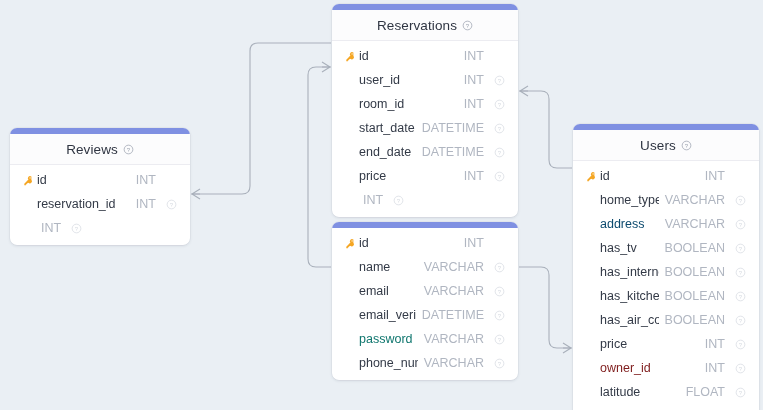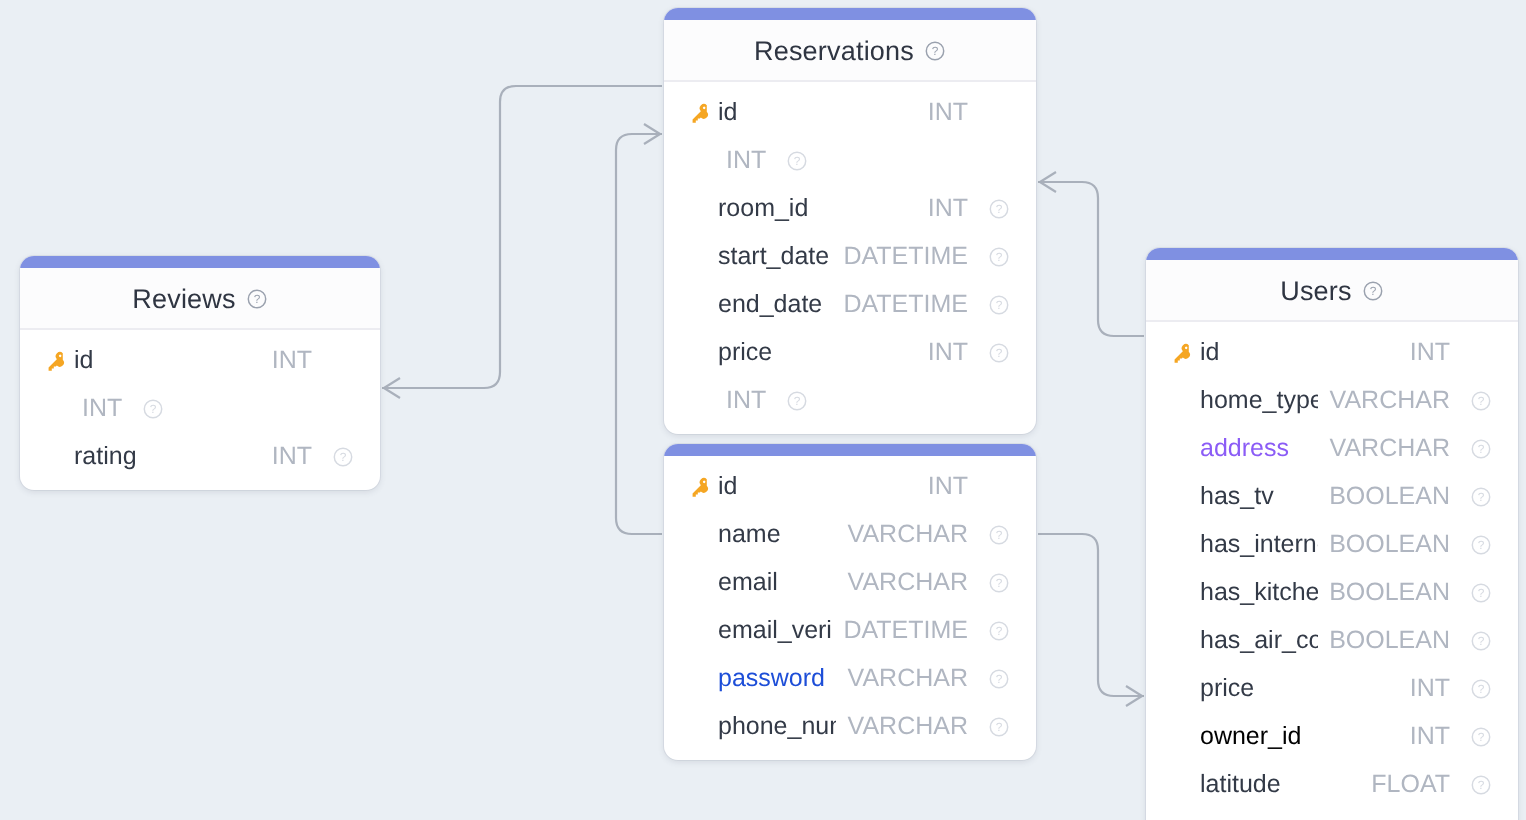--- a/index.html
+++ b/index.html
@@ -161,20 +161,21 @@
               <svg width="11" height="11" viewBox="0 0 24 24">
                 <path d="M20.5 3.5a4.6 4.6 0 0 0-6.5 6.5l-9 9v3.5h3.5v-2.2h2.2v-2.2h2.2l1.1-1.1a4.6 4.6 0 0 0 6.5-6.5zM18.6 7.4a1.3 1.3 0 1 1-1.9-1.9 1.3 1.3 0 0 1 1.9 1.9z" fill="#f5a623"></path>
               </svg>
             </span>
             <span class="col-name" style="color: rgb(51, 58, 71);">id</span>
             <span class="col-type" style="color: rgb(176, 182, 193);">INT</span>
             <span class="col-info q-icon"></span>
           </div>
           <div class="row">
             <span class="keycell"></span>
+            <span class="col-name" style="color: rgb(51, 58, 71);">user_id</span>
             <span class="col-type" style="color: rgb(176, 182, 193);">INT</span>
             <span class="col-info q-icon">
               <svg width="11" height="11" viewBox="0 0 24 24">
                 <circle cx="12" cy="12" r="9.5" fill="none" stroke="#d6dae1" stroke-width="1.6"></circle>
                 <text x="12" y="16.6" text-anchor="middle" font-size="13" font-family="&quot;Liberation Sans&quot;, sans-serif" fill="#d6dae1">?</text>
               </svg>
             </span>
           </div>
           <div class="row">
             <span class="keycell"></span>
@@ -249,31 +250,31 @@
               <svg width="11" height="11" viewBox="0 0 24 24">
                 <path d="M20.5 3.5a4.6 4.6 0 0 0-6.5 6.5l-9 9v3.5h3.5v-2.2h2.2v-2.2h2.2l1.1-1.1a4.6 4.6 0 0 0 6.5-6.5zM18.6 7.4a1.3 1.3 0 1 1-1.9-1.9 1.3 1.3 0 0 1 1.9 1.9z" fill="#f5a623"></path>
               </svg>
             </span>
             <span class="col-name" style="color: rgb(51, 58, 71);">id</span>
             <span class="col-type" style="color: rgb(176, 182, 193);">INT</span>
             <span class="col-info q-icon"></span>
           </div>
           <div class="row">
             <span class="keycell"></span>
-            <span class="col-type" style="color: rgb(176, 182, 193);">INT</span>
-            <span class="col-info q-icon">
-              <svg width="11" height="11" viewBox="0 0 24 24">
-                <circle cx="12" cy="12" r="9.5" fill="none" stroke="#d6dae1" stroke-width="1.6"></circle>
-                <text x="12" y="16.6" text-anchor="middle" font-size="13" font-family="&quot;Liberation Sans&quot;, sans-serif" fill="#d6dae1">?</text>
-              </svg>
-            </span>
-          </div>
-          <div class="row">
-            <span class="keycell"></span>
-            <span class="col-name" style="color: rgb(51, 58, 71);">rating</span>
+            <span class="col-name" style="color: rgb(51, 58, 71);">reservation_id</span>
+            <span class="col-type" style="color: rgb(176, 182, 193);">INT</span>
+            <span class="col-info q-icon">
+              <svg width="11" height="11" viewBox="0 0 24 24">
+                <circle cx="12" cy="12" r="9.5" fill="none" stroke="#d6dae1" stroke-width="1.6"></circle>
+                <text x="12" y="16.6" text-anchor="middle" font-size="13" font-family="&quot;Liberation Sans&quot;, sans-serif" fill="#d6dae1">?</text>
+              </svg>
+            </span>
+          </div>
+          <div class="row">
+            <span class="keycell"></span>
             <span class="col-type" style="color: rgb(176, 182, 193);">INT</span>
             <span class="col-info q-icon">
               <svg width="11" height="11" viewBox="0 0 24 24">
                 <circle cx="12" cy="12" r="9.5" fill="none" stroke="#d6dae1" stroke-width="1.6"></circle>
                 <text x="12" y="16.6" text-anchor="middle" font-size="13" font-family="&quot;Liberation Sans&quot;, sans-serif" fill="#d6dae1">?</text>
               </svg>
             </span>
           </div>
         </div>
       </div>
@@ -305,21 +306,21 @@
             <span class="col-type" style="color: rgb(176, 182, 193);">VARCHAR</span>
             <span class="col-info q-icon">
               <svg width="11" height="11" viewBox="0 0 24 24">
                 <circle cx="12" cy="12" r="9.5" fill="none" stroke="#d6dae1" stroke-width="1.6"></circle>
                 <text x="12" y="16.6" text-anchor="middle" font-size="13" font-family="&quot;Liberation Sans&quot;, sans-serif" fill="#d6dae1">?</text>
               </svg>
             </span>
           </div>
           <div class="row">
             <span class="keycell"></span>
-            <span class="col-name" style="color: #8b5cf6;">address</span>
+            <span class="col-name" style="color: #0c4a6e;">address</span>
             <span class="col-type" style="color: rgb(176, 182, 193);">VARCHAR</span>
             <span class="col-info q-icon">
               <svg width="11" height="11" viewBox="0 0 24 24">
                 <circle cx="12" cy="12" r="9.5" fill="none" stroke="#d6dae1" stroke-width="1.6"></circle>
                 <text x="12" y="16.6" text-anchor="middle" font-size="13" font-family="&quot;Liberation Sans&quot;, sans-serif" fill="#d6dae1">?</text>
               </svg>
             </span>
           </div>
           <div class="row">
             <span class="keycell"></span>
@@ -371,21 +372,21 @@
             <span class="col-type" style="color: rgb(176, 182, 193);">INT</span>
             <span class="col-info q-icon">
               <svg width="11" height="11" viewBox="0 0 24 24">
                 <circle cx="12" cy="12" r="9.5" fill="none" stroke="#d6dae1" stroke-width="1.6"></circle>
                 <text x="12" y="16.6" text-anchor="middle" font-size="13" font-family="&quot;Liberation Sans&quot;, sans-serif" fill="#d6dae1">?</text>
               </svg>
             </span>
           </div>
           <div class="row">
             <span class="keycell"></span>
-            <span class="col-name" style="color: #000000;">owner_id</span>
+            <span class="col-name" style="color: #7f1d1d;">owner_id</span>
             <span class="col-type" style="color: rgb(176, 182, 193);">INT</span>
             <span class="col-info q-icon">
               <svg width="11" height="11" viewBox="0 0 24 24">
                 <circle cx="12" cy="12" r="9.5" fill="none" stroke="#d6dae1" stroke-width="1.6"></circle>
                 <text x="12" y="16.6" text-anchor="middle" font-size="13" font-family="&quot;Liberation Sans&quot;, sans-serif" fill="#d6dae1">?</text>
               </svg>
             </span>
           </div>
           <div class="row">
             <span class="keycell"></span>
@@ -446,21 +447,21 @@
             <span class="col-type" style="color: rgb(176, 182, 193);">DATETIME</span>
             <span class="col-info q-icon">
               <svg width="11" height="11" viewBox="0 0 24 24">
                 <circle cx="12" cy="12" r="9.5" fill="none" stroke="#d6dae1" stroke-width="1.6"></circle>
                 <text x="12" y="16.6" text-anchor="middle" font-size="13" font-family="&quot;Liberation Sans&quot;, sans-serif" fill="#d6dae1">?</text>
               </svg>
             </span>
           </div>
           <div class="row">
             <span class="keycell"></span>
-            <span class="col-name" style="color: #1d4ed8;">password</span>
+            <span class="col-name" style="color: #0f766e;">password</span>
             <span class="col-type" style="color: rgb(176, 182, 193);">VARCHAR</span>
             <span class="col-info q-icon">
               <svg width="11" height="11" viewBox="0 0 24 24">
                 <circle cx="12" cy="12" r="9.5" fill="none" stroke="#d6dae1" stroke-width="1.6"></circle>
                 <text x="12" y="16.6" text-anchor="middle" font-size="13" font-family="&quot;Liberation Sans&quot;, sans-serif" fill="#d6dae1">?</text>
               </svg>
             </span>
           </div>
           <div class="row">
             <span class="keycell"></span>

